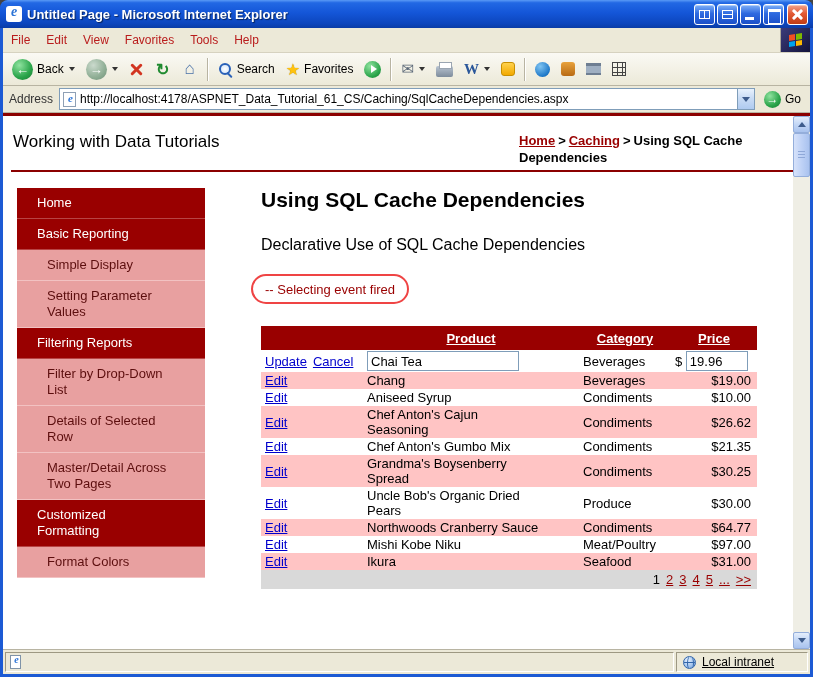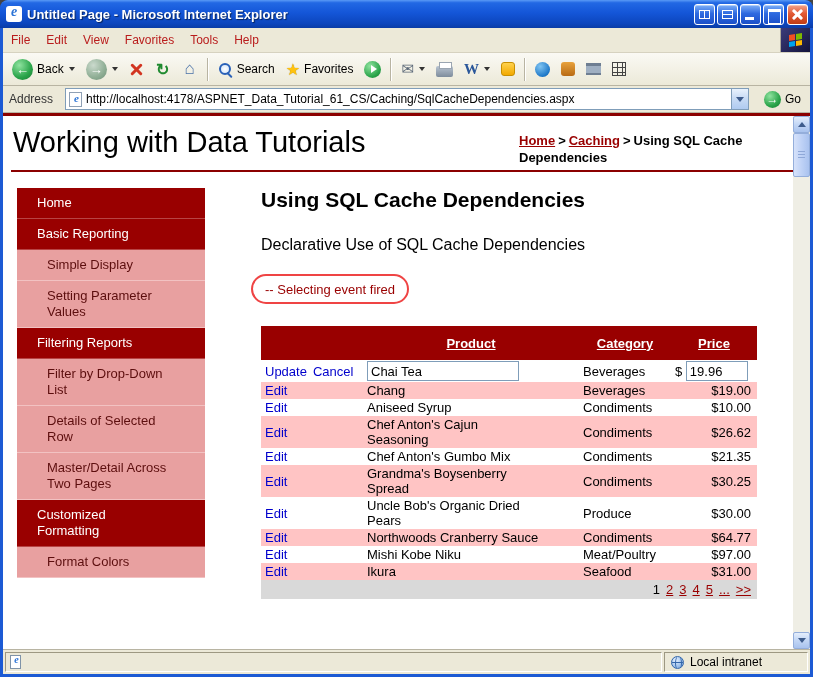--- a/index.html
+++ b/index.html
@@ -57,63 +57,63 @@
   .print-ic { position:relative; width:17px; height:11px; background:linear-gradient(#B9C4D1,#7E8C9C); border-radius:2px; margin-top:4px; flex:none; }
   .print-ic::before { content:''; position:absolute; left:3px; top:-4px; width:11px; height:5px; background:#fff; border:1px solid #9AA5B1; }
   .word-ic { color:#2B579A; font-weight:bold; font-size:15px; font-family:"Liberation Serif",serif; }
   .msgr-ic { width:14px; height:14px; background:linear-gradient(#FFD24D,#F2A900); border:1px solid #C88F00; border-radius:3px; flex:none; }
   .msn-ic { width:15px; height:15px; border-radius:50%; background:radial-gradient(circle at 35% 30%,#7FC4F2,#1E78C8 70%,#10548F); flex:none; }
   .res-ic { width:14px; height:14px; background:linear-gradient(#E8A23C,#B86A14); border-radius:3px; flex:none; }
   .bld-ic { width:15px; height:12px; background:#9FAFC2; border-top:3px solid #6E7E92; border-bottom:2px solid #6E7E92; flex:none; }
   .grid-ic { width:14px; height:14px; border:1px solid #444; flex:none;
     background-image:linear-gradient(#444 1px,transparent 1px),linear-gradient(90deg,#444 1px,transparent 1px); background-size:5px 5px; background-position:-1px -1px; }
 
-  .addressbar { height:27px; background:#ECE9D8; border-bottom:1px solid #B8B4A2; display:flex; align-items:center; padding:0 6px; gap:12px; font-size:12px; }
+  .addressbar { height:27px; background:#ECE9D8; border-bottom:1px solid #B8B4A2; display:flex; align-items:center; padding:0 6px; gap:6px; font-size:12px; }
   .addr-label { color:#333; }
   .addr-combo { flex:1; height:22px; background:#fff; border:1px solid #7F9DB9; display:flex; align-items:center; padding-left:3px; }
   .addr-page-ic { width:13px; height:15px; background:#fff; border:1px solid #8FA0B5; position:relative; margin-right:4px; flex:none; }
   .addr-page-ic::after { content:'e'; position:absolute; left:0; top:-1px; width:13px; text-align:center; color:#2C74D6; font:bold italic 11px "Liberation Serif",serif; }
   .addr-input { flex:1; border:none; outline:none; font-size:12px; font-family:"Liberation Sans",sans-serif; height:18px; color:#000; background:transparent; }
   .addr-drop { width:17px; height:20px; border-left:1px solid #7F9DB9; background:linear-gradient(#E9F2FD,#C9DCF5 45%,#AFCBF0); display:flex; align-items:center; justify-content:center; flex:none; }
   .caret-down { width:0; height:0; border-left:4px solid transparent; border-right:4px solid transparent; border-top:5px solid #3E5C8C; }
   .go-btn { display:flex; align-items:center; gap:4px; padding:0 3px; font-size:12px; }
   .go-ic { width:17px; height:17px; border-radius:50%; background:radial-gradient(circle at 35% 30%,#8FE39F,#2AA44A 60%,#157A30); color:#fff; display:flex; align-items:center; justify-content:center; font-weight:bold; font-size:12px; }
 
   
   .page { position:relative; height:536px; background:#fff; border-top:3px solid #8B0000; overflow:hidden; }
   .page-inner { height:100%; padding:8px 17px 0 8px; overflow:hidden; }
   .site-header { display:flex; align-items:flex-start; padding:0 2px; }
-  .site-title { font-size:29px; font-weight:400; color:#000; line-height:36px; white-space:nowrap; }
+  .site-title { font-size:17px; font-weight:400; color:#000; line-height:36px; white-space:nowrap; }
   .breadcrumb { margin-left:auto; width:272px; font-size:13px; font-weight:bold; line-height:17px; margin-top:8px; color:#000; }
   .crumb-link { color:#990000; text-decoration:underline; cursor:pointer; }
   .crumb-sep { margin:0 3px; }
   .header-divider { border-bottom:2px solid #8B0000; margin-top:4px; }
 
   .content { display:flex; }
   .sidebar { width:188px; margin:16px 0 0 6px; font-size:13px; flex:none; }
   .nav-section { background:#990000; color:#fff; padding:7px 6px 7px 20px; line-height:16px; border-bottom:1px solid #B84444; cursor:pointer; }
   .nav-section span { display:inline-block; max-width:132px; }
   .nav-item { background:#E8A0A0; color:#5C0E0E; padding:7px 6px 7px 30px; line-height:16px; border-bottom:1px solid #F2C2C2; cursor:pointer; }
   .nav-item span { display:inline-block; max-width:123px; }
 
   .main { flex:1; margin:16px 0 0 56px; }
   .page-heading { font-size:21px; font-weight:bold; color:#000; }
   .page-subheading { font-size:16px; font-weight:normal; color:#000; margin-top:24px; }
   .event-box { display:inline-block; margin:20px 0 0 -10px; border:2px solid #ef4444; border-radius:15px; padding:4px 12px; }
   .event-text { color:#990000; font-size:13px; }
 
   table.grid { border-collapse:collapse; table-layout:fixed; width:496px; margin-top:22px; font-size:13px; color:#000; }
-  .grid th { background:#990000; color:#fff; font-weight:bold; text-align:center; height:34px; padding:0 4px; }
+  .grid th { background:#990000; color:#fff; font-weight:bold; text-align:center; height:24px; padding:0 4px; }
   .grid th a { color:#fff; text-decoration:underline; cursor:pointer; }
   .grid td { padding:1px 4px; vertical-align:middle; }
   .row-alt { background:#FFC4C4; }
   .row-plain { background:#fff; }
   .cell-product span { display:inline-block; max-width:174px; vertical-align:top; }
   .cell-price { text-align:right; padding-right:6px !important; }
-  .link-blue { color:#0000CC; cursor:pointer; }
+  .link-blue { color:#0000CC; text-decoration:underline; cursor:pointer; }
   .cell-edit a { margin-right:6px; }
   .tb-input { border:1px solid #7F9DB9; height:20px; font-size:13px; font-family:"Liberation Sans",sans-serif; padding:0 3px; background:#fff; }
   .product-input { width:152px; }
   .price-input { width:62px; }
   .pager-cell { background:#D9D9D9; text-align:right; padding:2px 6px !important; }
   .pager-cell a { color:#990000; text-decoration:underline; margin-left:6px; cursor:pointer; }
   .pager-cell .current { margin-left:6px; color:#000; }
 
   
   .vscroll { position:absolute; top:0; right:0; width:17px; height:100%; background:#EFEEE5; }
@@ -123,21 +123,21 @@
   .caret-up { width:0; height:0; border-left:4px solid transparent; border-right:4px solid transparent; border-bottom:5px solid #3E5C8C; }
   .scroll-thumb { position:absolute; left:0; top:17px; width:17px; height:44px; border:1px solid #94AEDB; border-radius:2px;
     background:linear-gradient(90deg,#D6E2FA,#BFD2F6 50%,#A9C2EF); }
   .scroll-thumb::after { content:''; position:absolute; left:4px; top:17px; width:7px; height:8px;
     background:repeating-linear-gradient(#8FA8D8 0 1px,transparent 1px 3px); }
 
   
   .statusbar { height:25px; background:#ECE9D8; border-top:1px solid #B8B4A2; display:flex; align-items:stretch; gap:2px; padding:2px; }
   .status-pane { border:1px solid; border-color:#9D9882 #FFFFFF #FFFFFF #9D9882; display:flex; align-items:center; font-size:12px; color:#000; }
   .status-main { flex:1; padding-left:4px; gap:5px; }
-  .status-zone { width:144px; padding-left:6px; gap:6px; }
+  .status-zone { width:132px; padding-left:6px; gap:6px;text-decoration:underline; }
   .doc-ic { width:11px; height:14px; background:#fff; border:1px solid #7F93A8; position:relative; flex:none; }
   .doc-ic::after { content:'e'; position:absolute; left:0; top:-2px; width:11px; text-align:center; color:#2C74D6; font:bold italic 10px "Liberation Serif",serif; }
   .globe { width:13px; height:13px; border:1px solid #3366AA; border-radius:50%; position:relative; overflow:hidden; flex:none;
     background:radial-gradient(circle at 35% 30%,#E8F2FF,#9FC2EC 60%,#6E98D0); }
   .globe::before { content:''; position:absolute; left:0; top:5px; width:13px; height:1px; background:#3366AA; }
   .globe::after { content:''; position:absolute; left:3px; top:-1px; width:5px; height:14px; border-left:1px solid #3366AA; border-right:1px solid #3366AA; border-radius:50%; }
 </style>
 </head>
 <body>
 

